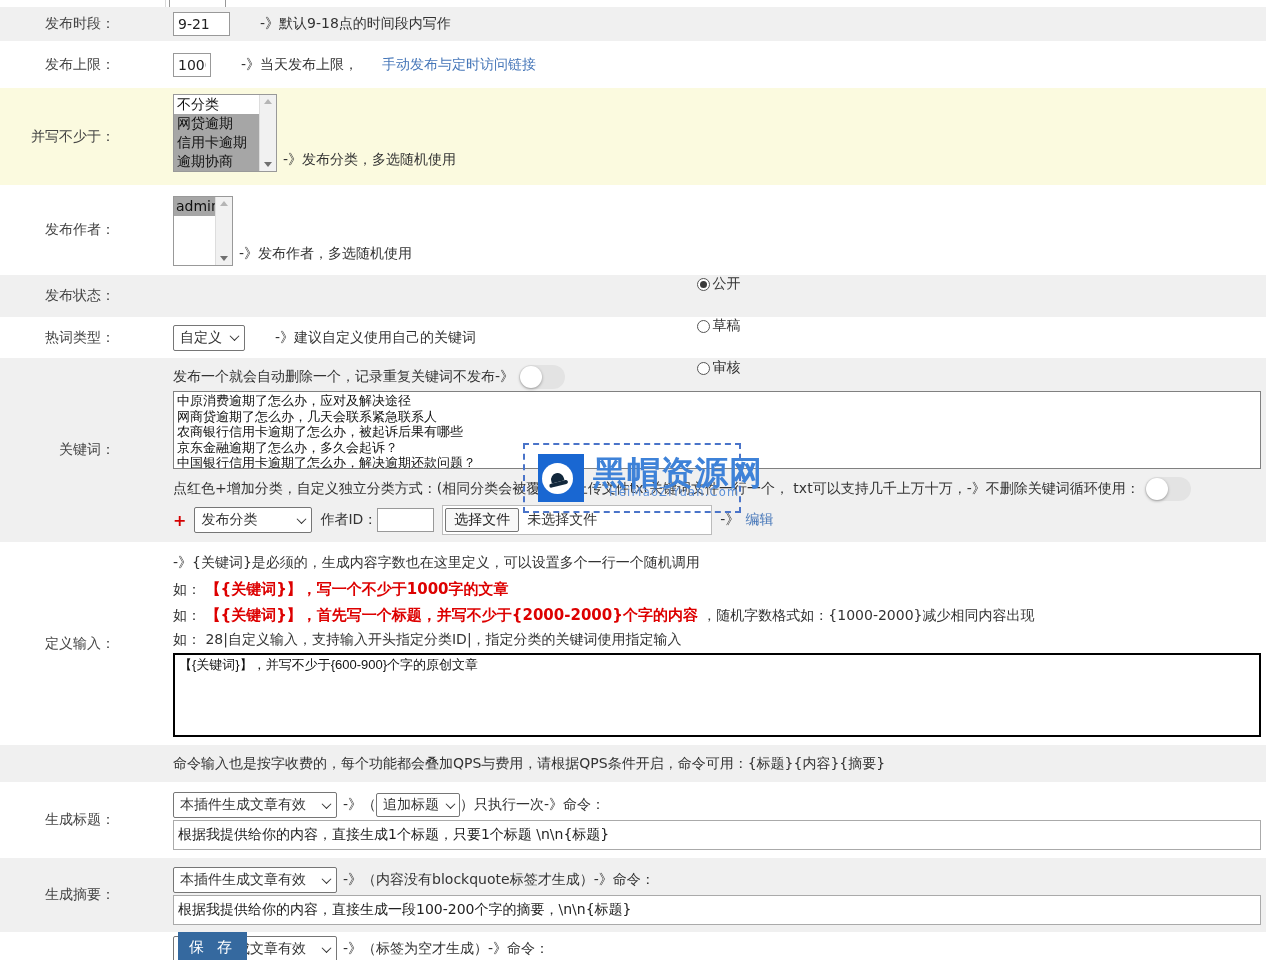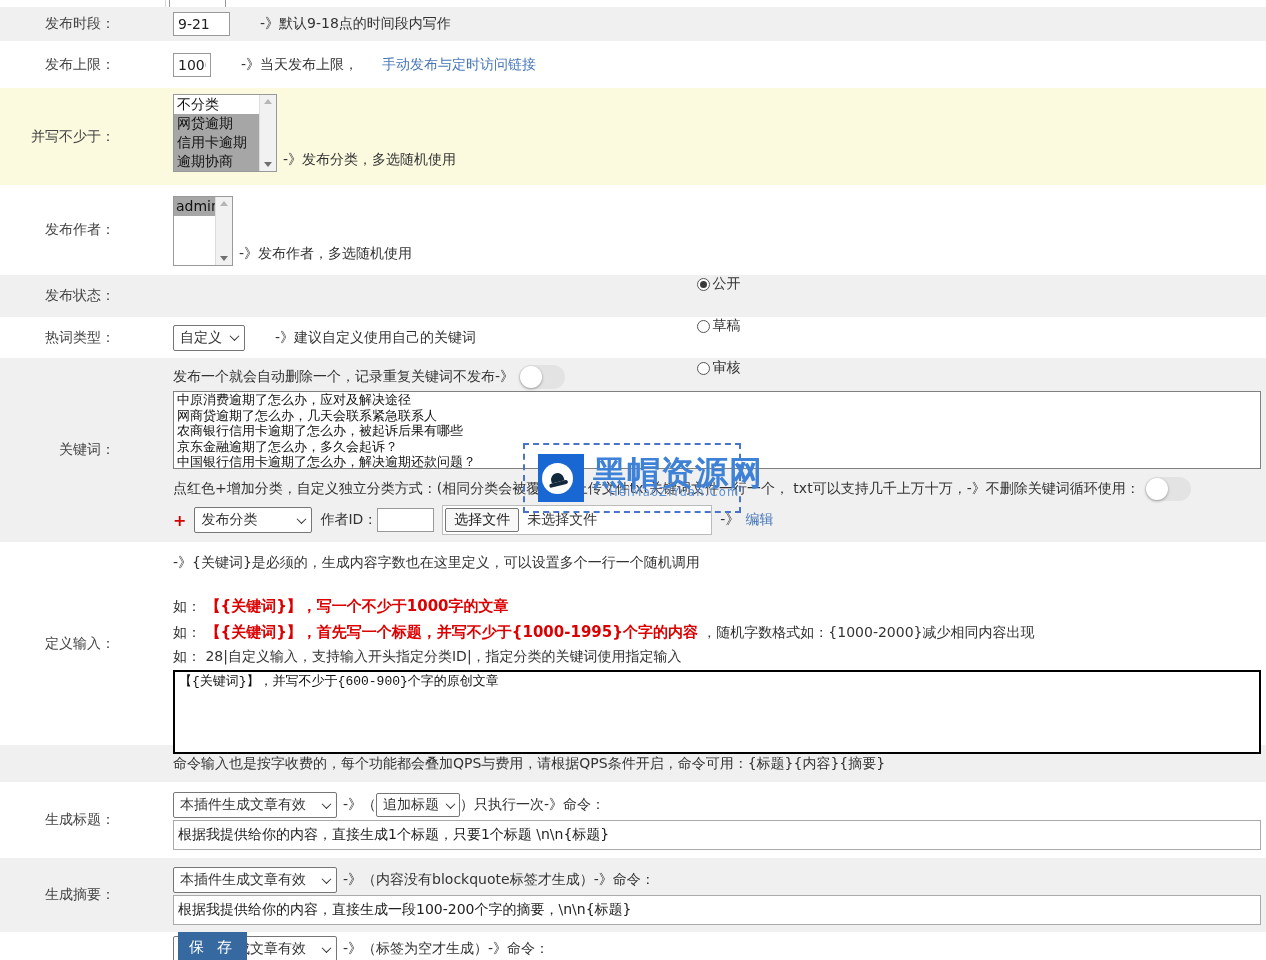--- a/index.html
+++ b/index.html
@@ -45,21 +45,21 @@
   .rdot { width:13px; height:13px; border:1px solid #555; border-radius:50%; background:#fff;
           display:inline-flex; align-items:center; justify-content:center; margin-right:3px; }
   .rdot.on::after { content:""; width:7px; height:7px; border-radius:50%; background:#3a3a3a; }
 
   
   .toggle { display:inline-block; width:46px; height:24px; border-radius:12px; background:#e3e3e3;
             position:relative; vertical-align:middle; margin-left:5px; cursor:pointer; }
   .toggle::after { content:""; position:absolute; left:1px; top:1px; width:22px; height:22px;
                    border-radius:50%; background:#fff; box-shadow:0 1px 3px rgba(0,0,0,.35); }
 
-  textarea { font-family:Liberation Mono, monospace; resize:none; color:#111; }
+  textarea { font-family:Liberation Sans, sans-serif; resize:none; color:#111; }
   .kw-area { width:1088px; height:78px; border:1px solid #808080; background:#fff; margin-top:2px;
              font-size:13px; line-height:15.5px; padding:1px 3px; }
   .def-area { width:1088px; height:84px; border:2px solid #000; background:#fff; margin-top:4px;
               font-size:13px; line-height:16px; padding:2px 4px; }
   .cmd-input { width:1088px; height:30px; border:1px solid #aaa; background:#fff; padding:0 4px;
                font-size:14px; color:#222; font-family:inherit; margin-top:2px; display:block; }
 
   .red-bold { color:#dd0000; font-weight:bold; font-size:15px; }
   .plus { color:#d40000; font-size:16px; font-weight:bold; margin-right:8px; }
 
@@ -216,27 +216,27 @@
         <span class="gap8">-》</span>
         <a class="lnk gap6">编辑</a>
       </div>
     </div>
   </div>
 
   <div class="row" style="height:203px">
     <div class="lbl">定义输入：</div>
     <div class="ct" style="padding-top:12px;">
       <div>-》{关键词}是必须的，生成内容字数也在这里定义，可以设置多个一行一个随机调用</div>
-      <div style="margin-top:25px;">
+      <div style="margin-top:8px;">
         <span>如：</span>
         <span class="red-bold">【{关键词}】，写一个不少于1000字的文章</span>
       </div>
       <div style="margin-top:7px;">
         <span>如：</span>
-        <span class="red-bold">【{关键词}】，首先写一个标题，并写不少于{1000-1995}个字的内容</span>
+        <span class="red-bold">【{关键词}】，首先写一个标题，并写不少于{2000-2000}个字的内容</span>
         <span>，随机字数格式如：{1000-2000}减少相同内容出现</span>
       </div>
       <div style="margin-top:6px;">
         <span>如：</span>
         <span>28|自定义输入，支持输入开头指定分类ID|，指定分类的关键词使用指定输入</span>
       </div>
       <textarea class="def-area" style="">【{关键词}】，并写不少于{600-900}个字的原创文章</textarea>
     </div>
   </div>
 

